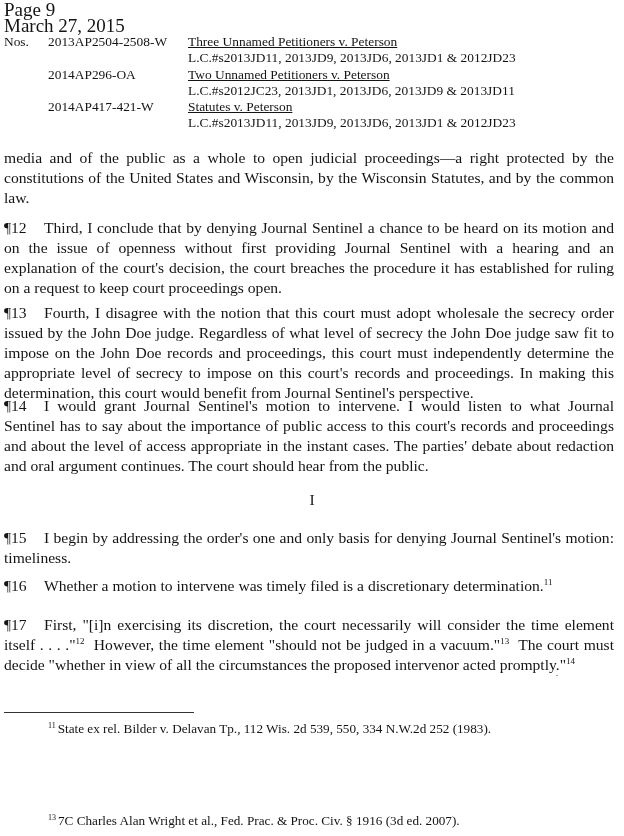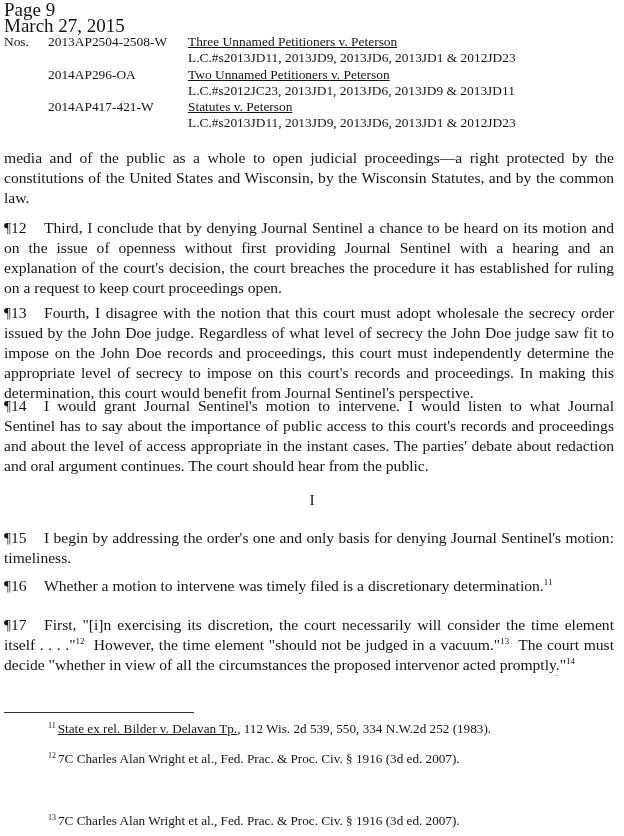--- a/index.html
+++ b/index.html
@@ -24,21 +24,21 @@
       position: absolute; left: 4px; width: 610px;
       text-align: justify; line-height: 20px; font-size: 15.6px;
     }
     .para-mark { display: inline-block; width: 40px; }
     sup { font-size: 9px; line-height: 0; vertical-align: 6px; }
     .heading-I { position: absolute; left: 0; width: 624px; text-align: center; top: 491px; font-size: 15.6px; }
 
     .fn-rule { position: absolute; left: 4px; top: 712px; width: 190px; height: 0; border-top: 1px solid #333; }
     .fn { position: absolute; left: 48px; font-size: 13.2px; line-height: 16px; white-space: nowrap; }
     .fn sup { font-size: 8px; vertical-align: 5px; margin-right: 2px; }
-    .u { text-decoration: underline; }
+    .u { }
     .speck { position: absolute; width: 2px; height: 1px; background: #999; }
   </style>
 </head>
 <body>
 
 <div class="page">
 
   <div class="hdr hdr-page">Page 9</div>
   <div class="hdr hdr-date">March 27, 2015</div>
 
@@ -89,20 +89,17 @@
     <span class="para-mark">¶17</span><span>First, "[i]n exercising its discretion, the court necessarily will consider the time element itself . . . ."</span><sup>12</sup><span style="white-space:pre-wrap;">  However, the time element "should not be judged in a vacuum."</span><sup>13</sup><span style="white-space:pre-wrap;">  The court must decide "whether in view of all the circumstances the proposed intervenor acted promptly."</span><sup>14</sup>
   </div>
 
   <div class="speck" style="left:556px; top:675px;"></div>
 
   <div class="fn-rule"></div>
 
   <div class="fn" style="top:721px;">
     <sup>11</sup><span class="u">State ex rel. Bilder v. Delavan Tp.</span><span>, 112 Wis. 2d 539, 550, 334 N.W.2d 252 (1983).</span>
   </div>
-  <div class="fn" style="top:751px;">
-    <sup>12</sup><span>7C Charles Alan Wright et al., Fed. Prac. &amp; Proc. Civ. § 1916 (3d ed. 2007).</span>
-  </div>
   <div class="fn" style="top:781px;margin-top:32px;">
     <sup>13</sup><span>7C Charles Alan Wright et al., Fed. Prac. &amp; Proc. Civ. § 1916 (3d ed. 2007).</span>
   </div>
 
 </div>
 
 </body></html>

